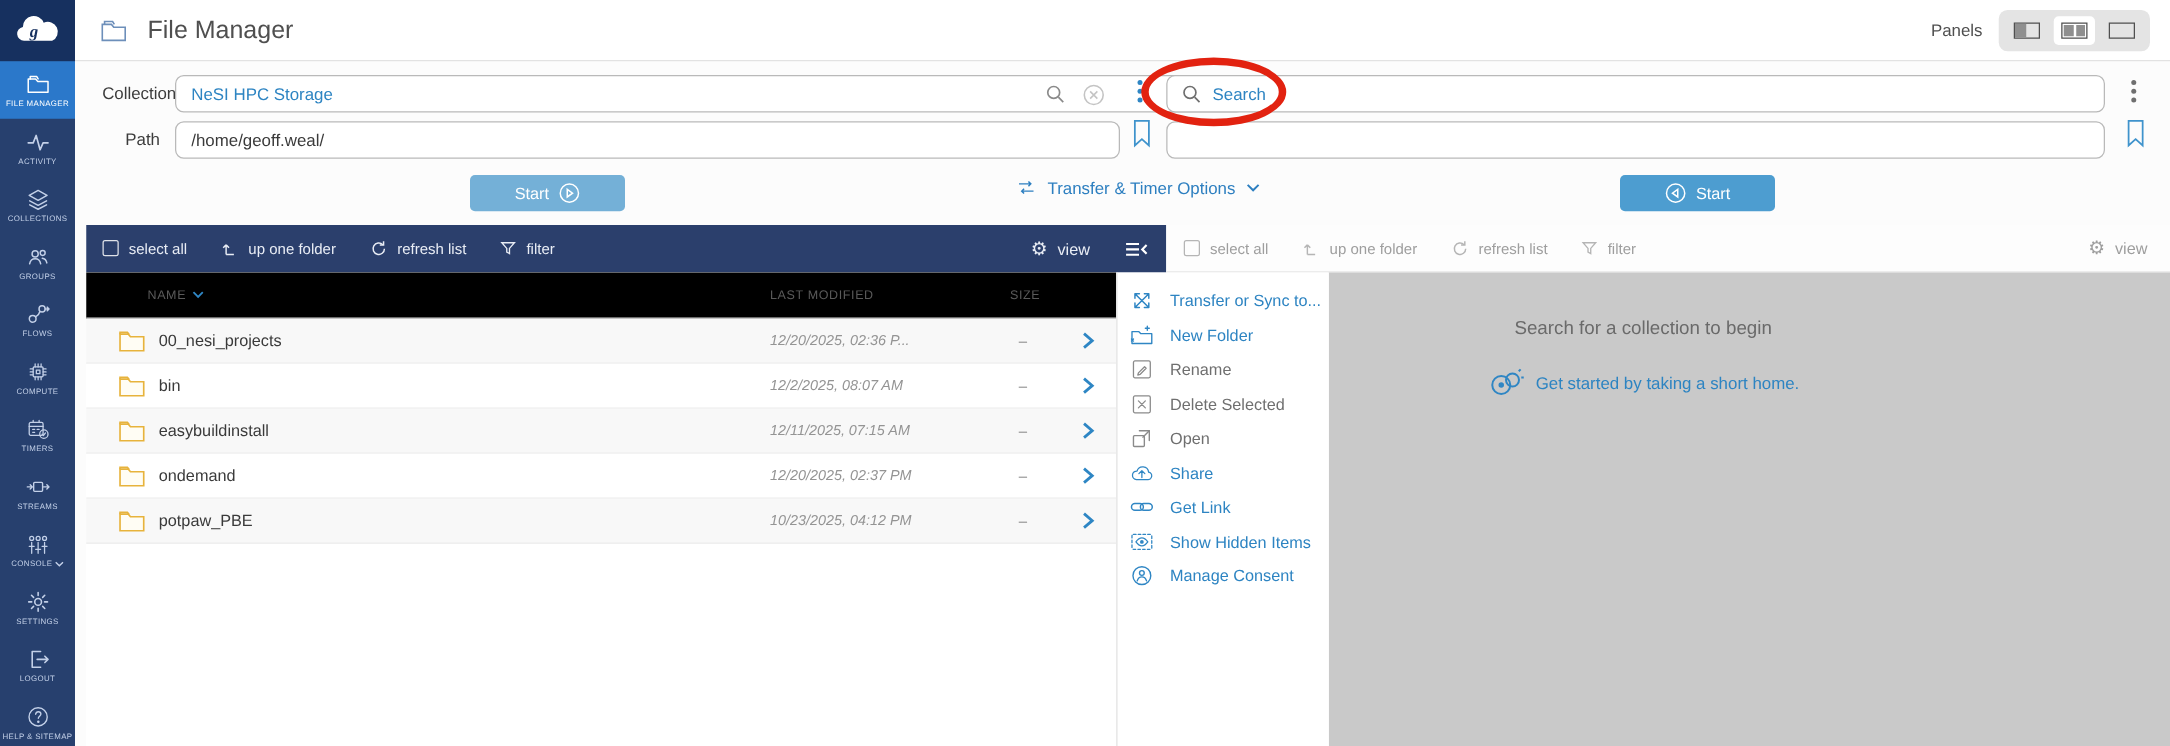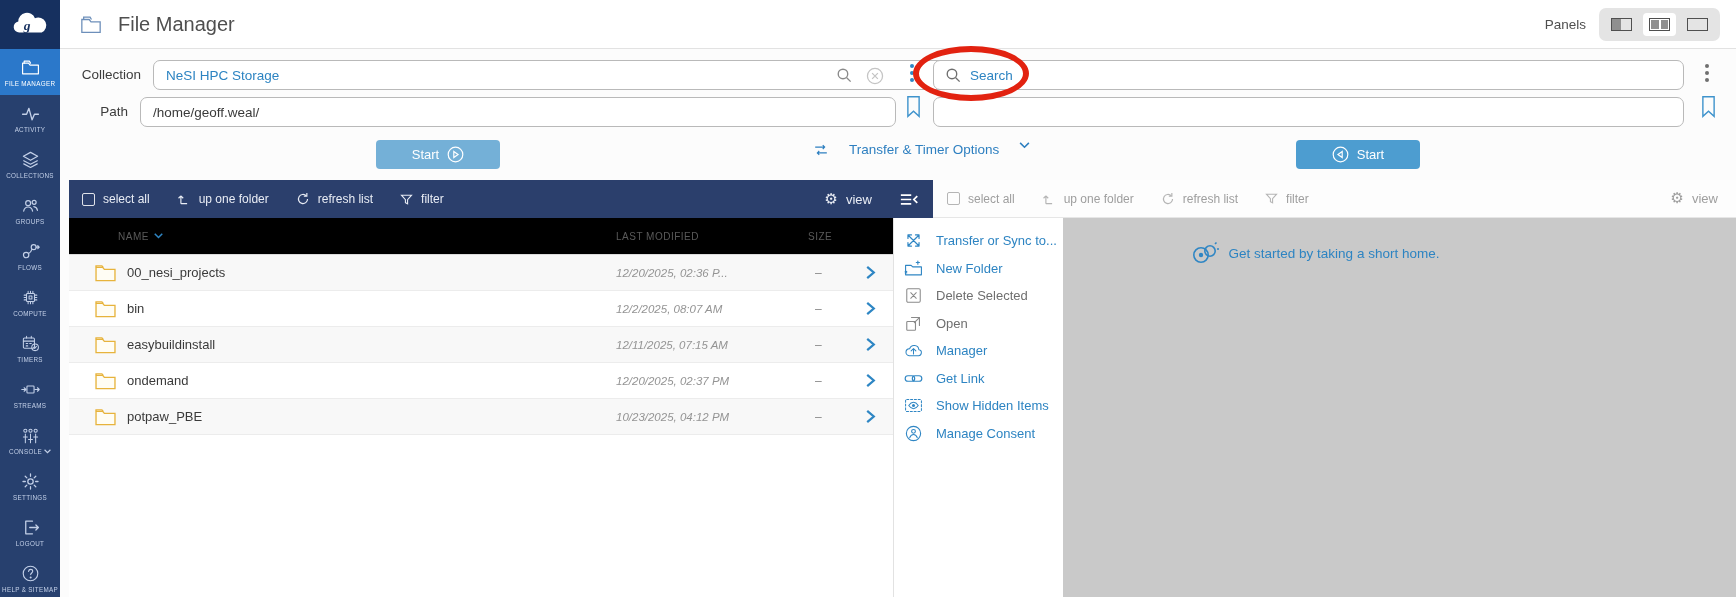--- a/index.html
+++ b/index.html
@@ -45,27 +45,27 @@
   .dots.gray i { background:#6f6f6f; }
   .bmk { position:absolute; cursor:pointer; }
 
   #search-input::placeholder { color:#2d84c2; opacity:1; }
   #search-input { padding-left:36px; }
 
   
   .start-btn { position:absolute; top:90px; width:124px; height:29px; border:none; border-radius:4px; color:#fff; font-size:13px; display:flex; align-items:center; justify-content:center; gap:8px; cursor:pointer; font-family:"Liberation Sans",sans-serif; }
   .start-left { left:316px; background:#74b0d7; }
   .start-right { left:1236px; background:#4d9dd0; }
-  .transfer-opts { position:absolute; left:753px; top:92px; display:flex; gap:20px; color:#2d7fc0; font-size:13.5px; cursor:pointer; }
+  .transfer-opts { position:absolute; left:753px; top:92px; display:flex; align-items:center; gap:9px; color:#2d7fc0; font-size:13.5px; cursor:pointer; }
 
   
   .toolbar { position:absolute; top:130px; height:38px; display:flex; align-items:center; font-size:12px; }
   .toolbar-left { left:9px; width:864px; background:#2b3f6c; color:#e9edf5; padding:0 14px 0 13px; }
   .toolbar-right { left:873px; width:803px; background:#fdfdfd; border-bottom:1px solid #e6e6e6; color:#9e9e9e; padding:0 18px 0 14px; }
-  .tb-item { display:flex; align-items:center; gap:8px; margin-right:27px; cursor:pointer; white-space:nowrap; }
+  .tb-item { display:flex; gap:8px; margin-right:27px; cursor:pointer; white-space:nowrap; }
   .toolbar .push { margin-left:auto; }
   .cbox { width:13px; height:13px; border:1.6px solid rgba(255,255,255,.85); border-radius:2px; }
   .toolbar-right .cbox { border-color:#b5b5b5; }
   .gear { font-size:15px; line-height:1; font-family:"DejaVu Sans",sans-serif; }
 
   
   .file-table { position:absolute; left:9px; top:168px; width:824px; bottom:0; background:#ffffff; }
   .t-head { display:grid; grid-template-columns:521px 178px 70px 29px; align-items:center; height:37px; background:#000000; border-bottom:1px solid #dcdcdc; font-size:10px; color:#5a5a5a; letter-spacing:.5px; padding-left:26px; }
   .t-head .c-name { padding-left:23px; display:flex; align-items:center; gap:5px; cursor:pointer; }
   .t-head .c-size { padding-left:14px; }
@@ -283,21 +283,21 @@
       <div class="panel-btn">
           <span class="pg"></span>
         </div>
     </div>
   </div>
 </div>
 
 <div class="content">
 
   <label class="field-label" style="left:13px;top:10px">Collection</label>
-  <input class="tfield blue" style="left: 93px; top: 10px; width: 856px;" id="collection-input" value="NeSI HPC Storage">
+  <input class="tfield blue" style="left: 80px; top: 10px; width: 856px;" id="collection-input" value="NeSI HPC Storage">
   <span class="in-ico" style="left:776px">
     <svg viewBox="0 0 20 20" width="17" height="17" fill="none" stroke="#8a8a8a" stroke-width="1.6">
         <circle cx="8.2" cy="8.2" r="5.6"></circle>
         <path d="M12.6 12.6l4.6 4.6"></path>
       </svg>
   </span>
   <span class="in-ico" style="left:806px">
     <svg viewBox="0 0 20 20" width="18" height="18" fill="none" stroke="#c4c4c4" stroke-width="1.4">
         <circle cx="10" cy="10" r="8.4"></circle>
         <path d="M6.8 6.8l6.4 6.4M13.2 6.8l-6.4 6.4"></path>
@@ -518,20 +518,21 @@
             <svg viewBox="0 0 12 16" fill="none" stroke="#2e86c4" stroke-width="2.4">
               <path d="M2.5 2l7 6-7 6"></path>
             </svg>
           </span>
         </div>
       </div>
   </div>
 
   <div class="gray-panel"></div>
   <div class="empty-msgs">
+    <div class="empty-line1">Search for a collection to begin</div>
     <div class="empty-line2">
       <svg viewBox="0 0 30 26" fill="none" stroke="#2f86c4" stroke-width="1.6">
         <circle cx="11" cy="15" r="7.2"></circle>
           <circle cx="20" cy="11" r="5.2"></circle>
         <circle cx="11" cy="15" r="2.2" fill="#2f86c4" stroke="none"></circle>
           <path d="M25 4l1.5-1.5M27 9h2"></path>
       </svg>
       <span>Get started by taking a short home.</span>
     </div>
   </div>
@@ -551,20 +552,29 @@
             <path d="M2 20V8h7l2 2h11v10z"></path>
             <path d="M17.5 2.5v4m-2-2h4M3.5 15.5l-2 2m2 0l-2-2"></path>
           </svg>
         </span>
         <span>New Folder</span>
       </div>
       <div class="ctx-item off">
         <span class="ci">
           <svg viewBox="0 0 24 24" fill="none" stroke="currentColor" stroke-width="1.3" stroke-linecap="round" stroke-linejoin="round">
             <rect x="3.5" y="3.5" width="17" height="17" rx="1.5"></rect>
+            <path d="M8.5 15.5l6.2-6.2 1.6 1.6-6.2 6.2-2.2.6z"></path>
+          </svg>
+        </span>
+        <span>Rename</span>
+      </div>
+      <div class="ctx-item off">
+        <span class="ci">
+          <svg viewBox="0 0 24 24" fill="none" stroke="currentColor" stroke-width="1.3" stroke-linecap="round" stroke-linejoin="round">
+            <rect x="3.5" y="3.5" width="17" height="17" rx="1.5"></rect>
             <path d="M8.5 8.5l7 7m0-7l-7 7"></path>
           </svg>
         </span>
         <span>Delete Selected</span>
       </div>
       <div class="ctx-item off">
         <span class="ci">
           <svg viewBox="0 0 24 24" fill="none" stroke="currentColor" stroke-width="1.4" stroke-linecap="round" stroke-linejoin="round">
             <rect x="3.5" y="9.5" width="11" height="11" rx="1"></rect>
             <path d="M9.5 4.5h10v10"></path>
@@ -573,21 +583,21 @@
         </span>
         <span>Open</span>
       </div>
       <div class="ctx-item on">
         <span class="ci">
           <svg viewBox="0 0 24 24" fill="none" stroke="currentColor" stroke-width="1.3" stroke-linecap="round" stroke-linejoin="round">
             <path d="M6.5 18.5a4.3 4.3 0 1 1 .6-8.6A6 6 0 0 1 18.8 11a3.8 3.8 0 0 1-1.3 7.5H6.5z"></path>
             <path d="M12 16.5v-7m-3 3l3-3 3 3"></path>
           </svg>
         </span>
-        <span>Manager</span>
+        <span>Share</span>
       </div>
       <div class="ctx-item on">
         <span class="ci">
           <svg viewBox="0 0 24 24" fill="none" stroke="currentColor" stroke-width="1.5" stroke-linecap="round" stroke-linejoin="round">
             <rect x="1.5" y="8.5" width="12" height="7" rx="3.5"></rect>
             <rect x="10.5" y="8.5" width="12" height="7" rx="3.5"></rect>
           </svg>
         </span>
         <span>Get Link</span>
       </div>

